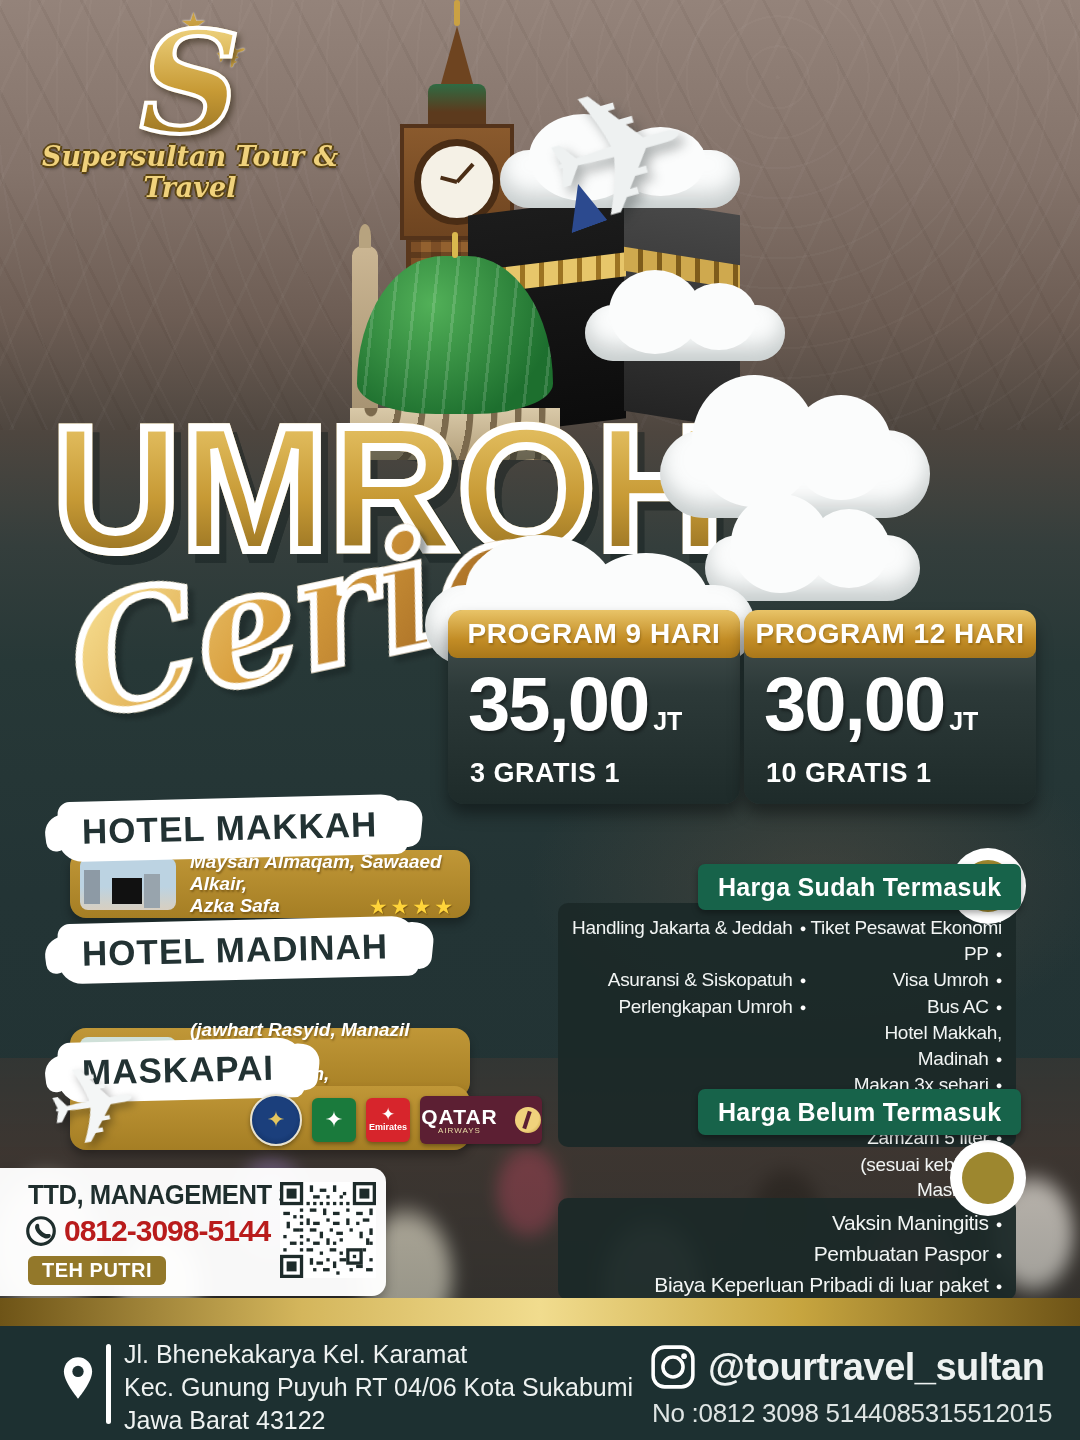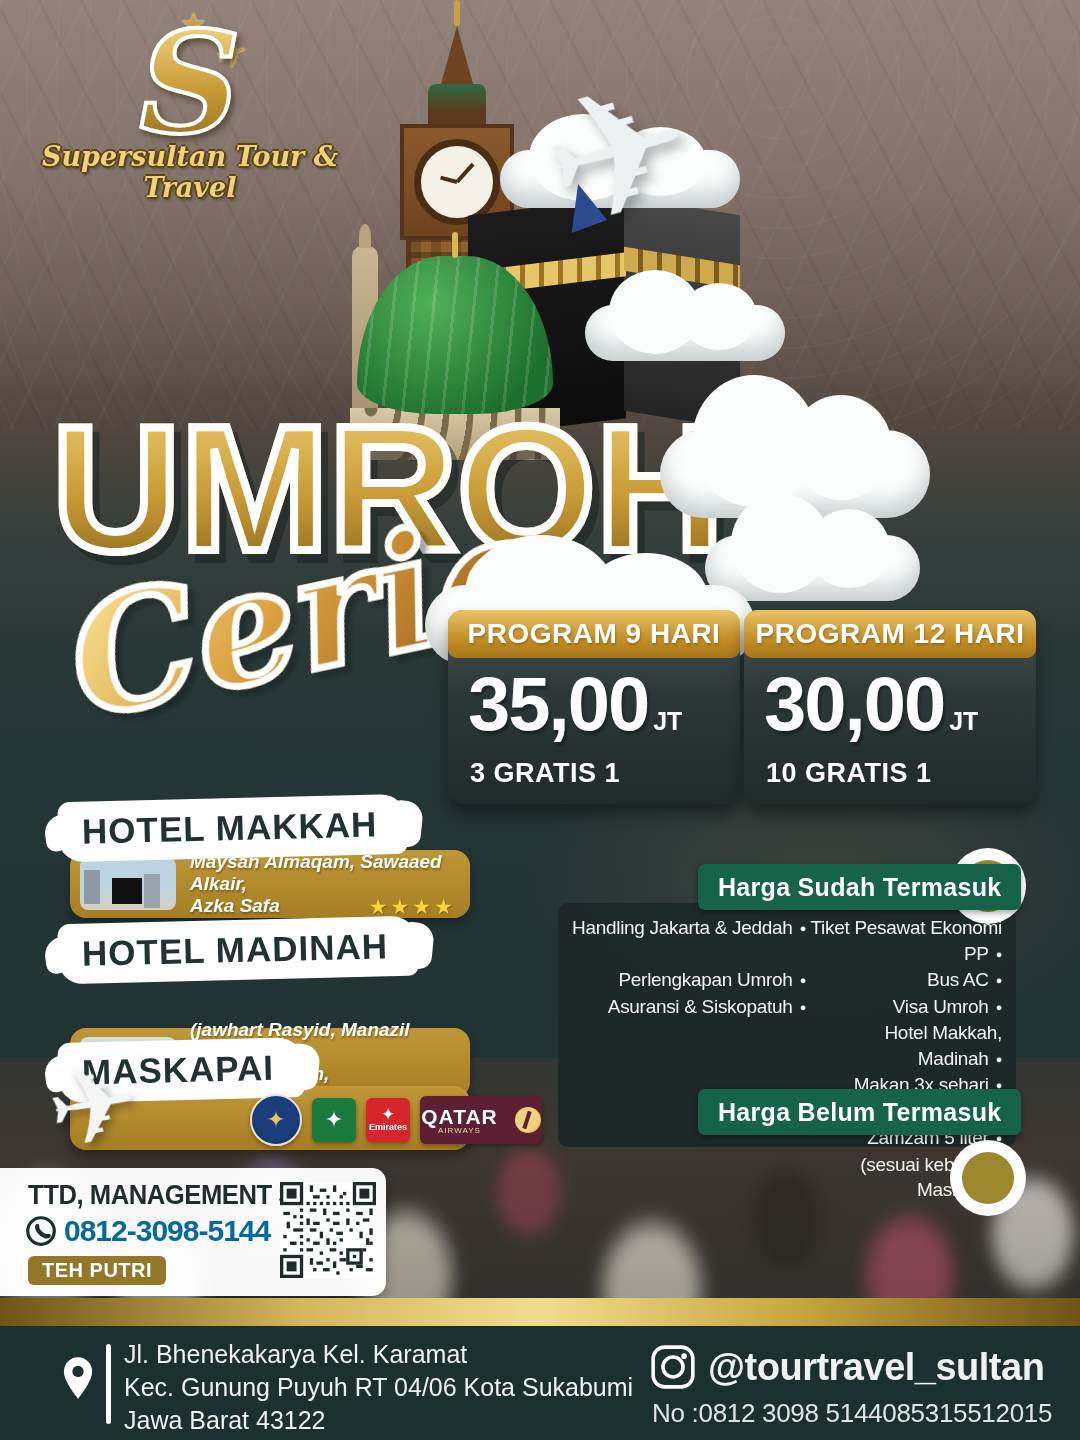--- a/index.html
+++ b/index.html
@@ -164,21 +164,21 @@
       background:#17634a;border-radius:7px;color:#fff;font-weight:800;font-size:25px;letter-spacing:.3px;
       box-shadow:0 3px 6px rgba(0,0,0,.35);}
   .badge1{left:698px;top:864px;} .badge2{left:698px;top:1089px;}
   .coin{position:absolute;z-index:6;width:76px;height:76px;border-radius:50%;background:#fff;display:flex;align-items:center;justify-content:center;}
   .coin::before{content:"";width:52px;height:52px;border-radius:50%;background:#9d872f;}
   .coin1{left:950px;top:848px;} .coin2{left:950px;top:1140px;}
   
   .contact{position:absolute;left:0;top:1168px;width:386px;height:128px;z-index:6;background:rgba(255,255,255,.97);
       border-radius:0 14px 14px 0;box-shadow:0 6px 12px rgba(0,0,0,.3);}
   .ttd{position:absolute;left:28px;top:12px;color:#1f2e2d;font-weight:800;font-size:27px;letter-spacing:-.5px;transform:scaleX(.95);transform-origin:left;}
-  .phone-row{position:absolute;left:24px;top:46px;display:flex;align-items:flex-end;gap:6px;color:#0369a1;}
+  .phone-row{position:absolute;left:24px;top:46px;display:flex;align-items:flex-end;gap:6px;color:#b91c1c;}
   .phone-num{font-size:30px;font-weight:900;letter-spacing:-1px;}
   .teh{position:absolute;left:28px;top:88px;background:#93782a;color:#fff;font-weight:800;font-size:20px;padding:3px 14px;border-radius:6px;letter-spacing:.5px;}
   .qr{position:absolute;right:10px;top:14px;width:96px;height:96px;}
   
   .gold-band{position:absolute;left:0;top:1298px;width:1080px;height:28px;z-index:7;
       background:linear-gradient(90deg,#6e5417 0%,#d4b65c 28%,#f1dc8e 50%,#c7a53f 74%,#6e5417 100%);}
   .footer{position:absolute;left:0;top:1326px;width:1080px;height:114px;z-index:7;background:#1d3031;color:#eef2f1;}
   .pin{position:absolute;left:62px;top:30px;}
   .vbar{position:absolute;left:106px;top:18px;width:5px;height:80px;background:#fff;border-radius:3px;}
   .addr{position:absolute;left:124px;top:12px;font-size:25px;line-height:33px;}
@@ -305,28 +305,28 @@
   </div>
 
   <div class="coin coin1"></div>
   <div class="badge badge1">Harga Sudah Termasuk</div>
   <div class="panel panel-in">
     <div class="lrow">
         <span class="cell-l bullet">Handling Jakarta &amp; Jeddah</span>
         <span class="cell-r bullet">Tiket Pesawat Ekonomi PP</span>
       </div>
     <div class="lrow">
+        <span class="cell-l bullet">Asuransi &amp; Siskopatuh</span>
+        <span class="cell-r bullet">Visa Umroh</span>
+      </div>
+    <div class="lrow">
         <span class="cell-l bullet">Perlengkapan Umroh</span>
         <span class="cell-r bullet">Bus AC</span>
       </div>
     <div class="lrow">
-        <span class="cell-l bullet">Asuransi &amp; Siskopatuh</span>
-        <span class="cell-r bullet">Visa Umroh</span>
-      </div>
-    <div class="lrow">
         <span class="cell-l"></span>
         <span class="cell-r bullet">Hotel Makkah, Madinah</span>
       </div>
     <div class="lrow">
         <span class="cell-l"></span>
         <span class="cell-r bullet">Makan 3x sehari</span>
       </div>
     <div class="lrow">
         <span class="cell-l"></span>
         <span class="cell-r bullet">TL &amp; Muthowif</span>
@@ -336,20 +336,25 @@
         <span class="cell-r bullet">Zamzam 5 liter</span>
       </div>
     <div class="lrow">
         <span class="cell-l"></span>
         <span class="cell-r">(sesuai kebijakan Maskapai)</span>
       </div>
   </div>
 
   <div class="coin coin2"></div>
   <div class="badge badge2">Harga Belum Termasuk</div>
+  <div class="panel panel-ex">
+    <div class="exrow bullet">Vaksin Maningitis</div>
+    <div class="exrow bullet">Pembuatan Paspor</div>
+    <div class="exrow bullet">Biaya Keperluan Pribadi di luar paket</div>
+  </div>
 
   <div class="contact">
     <div class="ttd">TTD, MANAGEMENT SS</div>
     <div class="phone-row">
       <svg width="34" height="34" viewBox="0 0 32 32">
         <circle cx="16" cy="16" r="12.5" fill="none" stroke="#1f2e2d" stroke-width="3"></circle>
         <path d="M11 10c1-1.4 3.2-1.2 3.3.6l.1 1.9c.1 1.2 1.2 2.9 2.8 4.2 1.7 1.4 3.4 2.2 4.5 2.2l1.9-.1c1.8 0 2.1 2.2.7 3.2-1.2.9-3 1.4-4.8.8-3.8-1.2-7.6-4.8-8.8-8.6-.5-1.7-.3-3.2.3-4.2z" fill="#1f2e2d"></path>
       </svg>
       <span class="phone-num">0812-3098-5144</span>
     </div>

